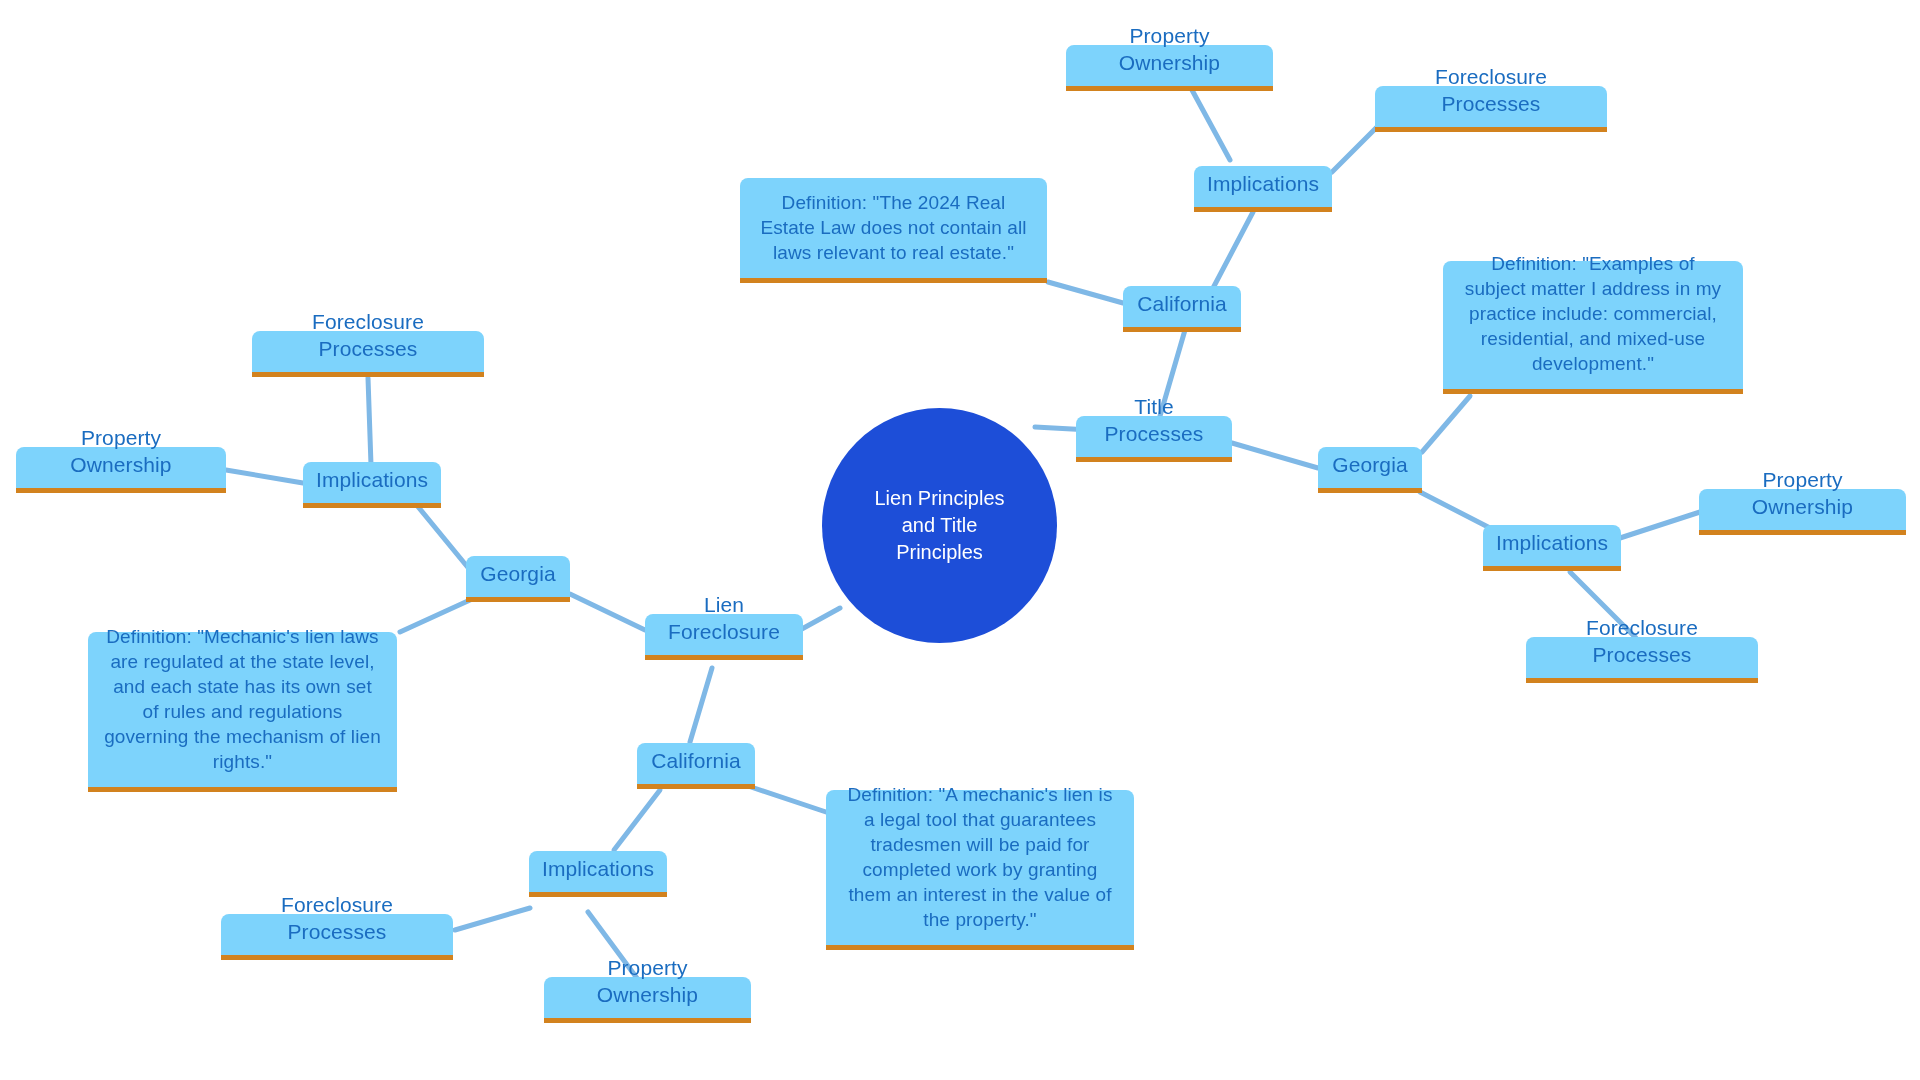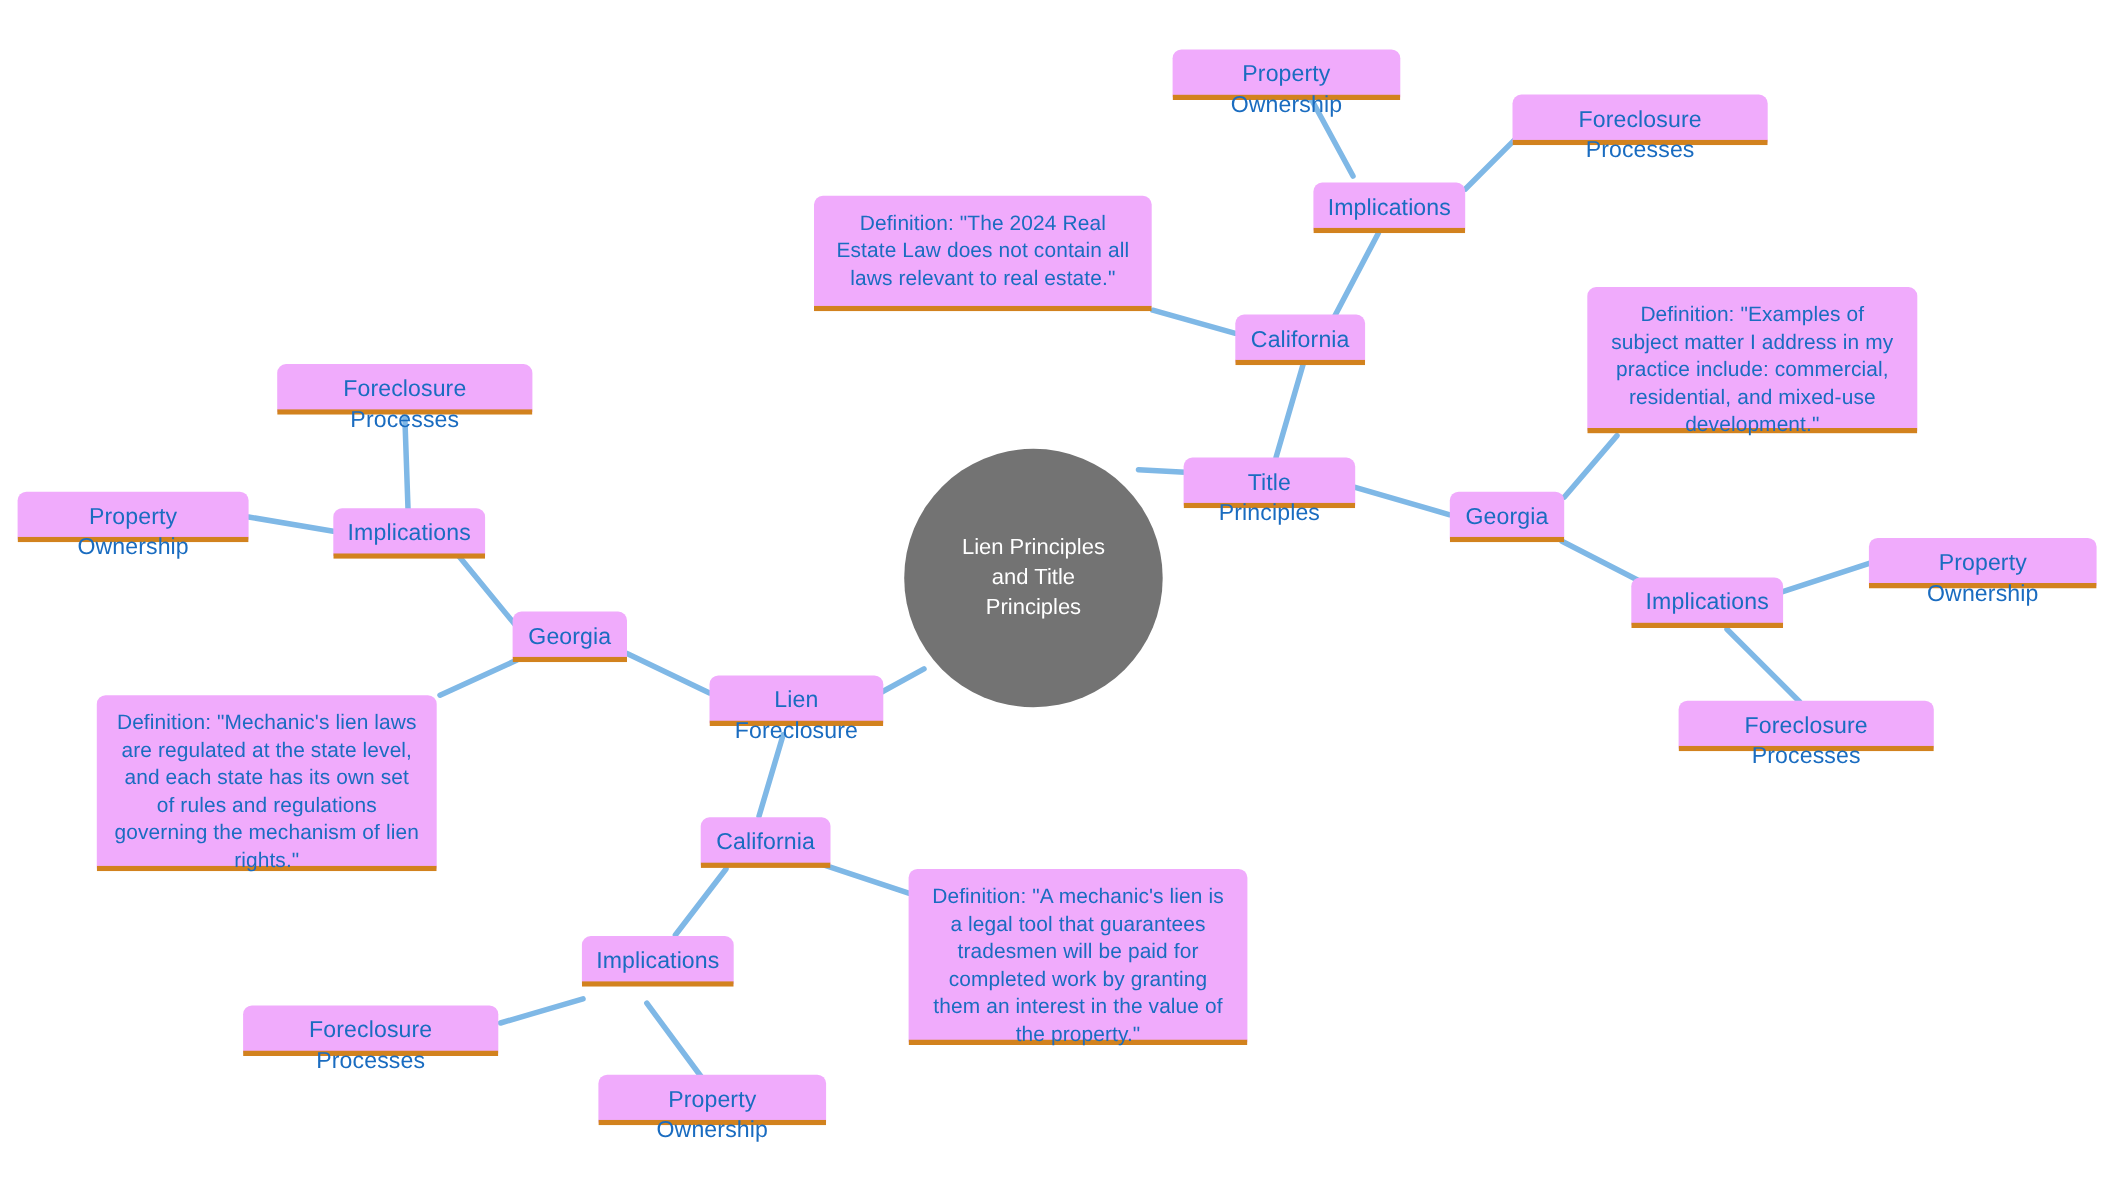--- a/index.html
+++ b/index.html
@@ -28,45 +28,45 @@
     left: 0;
     top: 0;
     width: 1920px;
     height: 1080px;
     pointer-events: none;
   }
 
   .node {
     position: absolute;
     box-sizing: border-box;
-    background: #f0abfc;
+    background: #7dd3fc;
     border-radius: 8px 8px 0 0;
     border-bottom: 5px solid #d2821e;
     color: #1a6cc0;
     display: flex;
-    align-items: flex-start;
+    align-items: flex-end;
     justify-content: center;
     text-align: center;
     line-height: 1.32;
     padding: 9px 14px;
     letter-spacing: 0.1px;
   }
 
   .node.topic {
     font-size: 21px;
   }
 
   .node.definition {
     font-size: 19px;
     padding: 13px 16px;
   }
 
   .root {
     position: absolute;
-    background: #737373;
+    background: #1d4ed8;
     border-radius: 50%;
     color: #ffffff;
     display: flex;
     align-items: center;
     justify-content: flex-start;
     text-align: center;
     font-size: 20px;
     line-height: 1.35;
     padding: 0 34px;
     box-sizing: border-box;
@@ -124,21 +124,21 @@
 
       <line x1="588" y1="912" x2="642" y2="985"></line>
     </g>
   </svg>
 
   <div class="root" style="left:822px; top:408px; width:235px; height:235px;">
     <span>Lien Principles and Title Principles</span>
   </div>
 
   <div class="node topic" style="left:1076px; top:416px; width:156px; height:46px;">
-    <span>Title Principles</span>
+    <span>Title Processes</span>
   </div>
 
   <div class="node topic" style="left:1123px; top:286px; width:118px; height:46px;">
     <span>California</span>
   </div>
 
   <div class="node definition" style="left:740px; top:178px; width:307px; height:105px;">
     <span>Definition: "The 2024 Real Estate Law does not contain all laws relevant to real estate."</span>
   </div>
 

